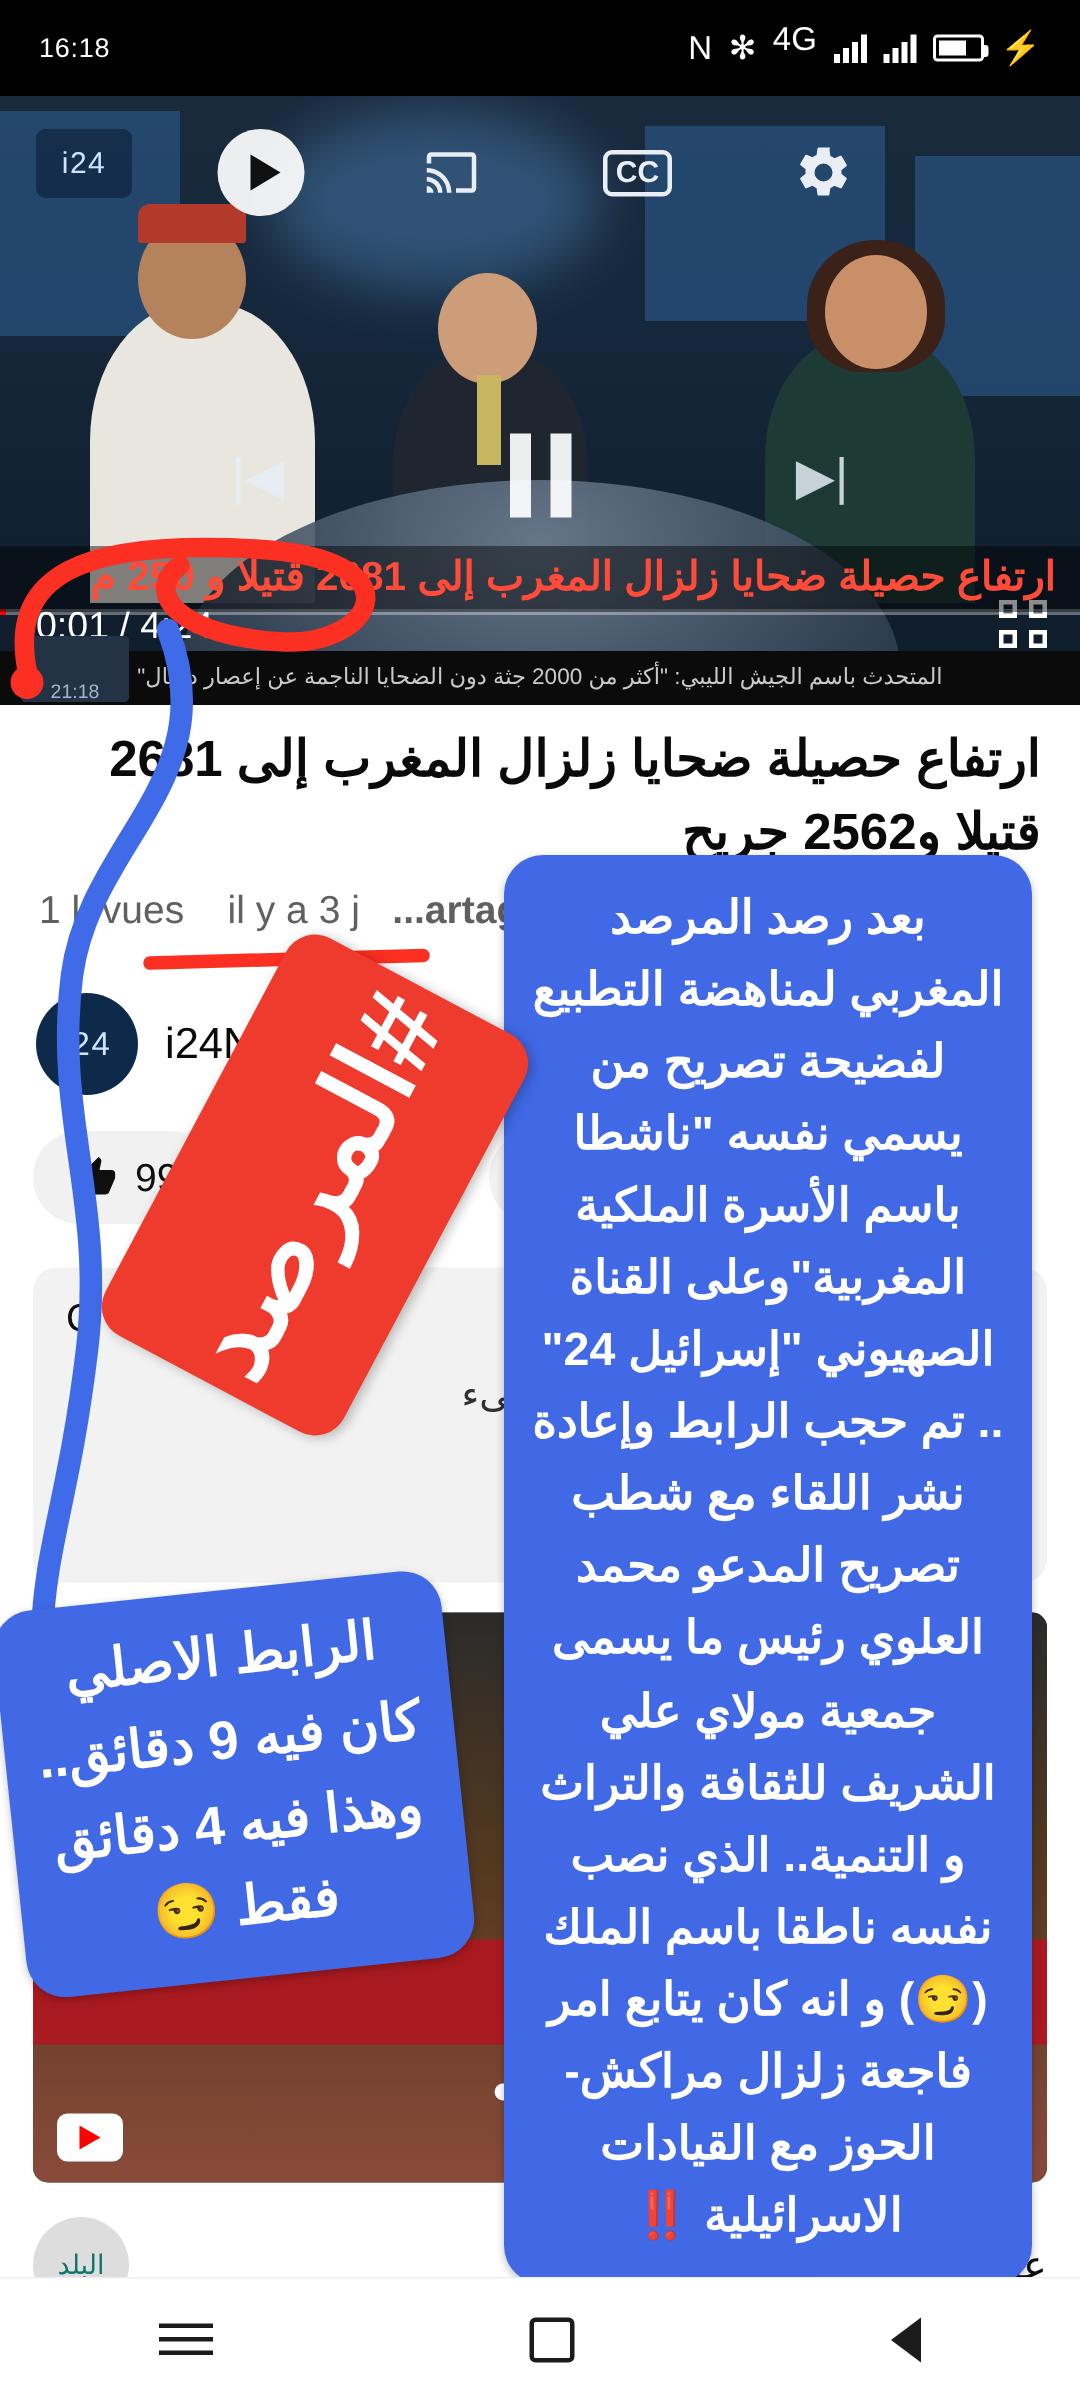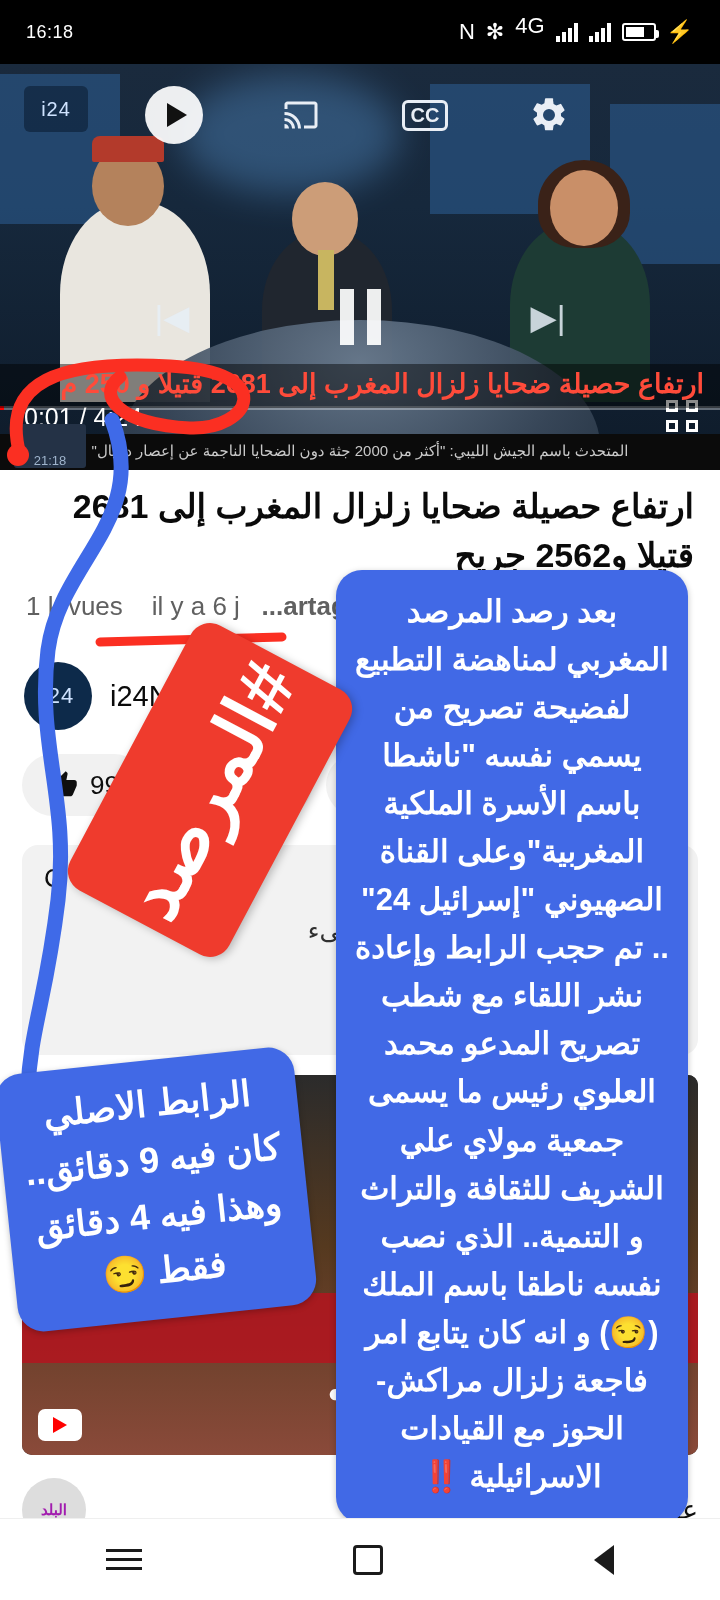--- a/index.html
+++ b/index.html
@@ -120,21 +120,21 @@
   .next-card .strip{ position:absolute; inset:0; background: linear-gradient(180deg,#2b2b2b 0%, #55391f 45%, #8a4a3a 100%);}
   .next-card .banner{ position:absolute; left:0; bottom:92px; width:100%; height:70px; background:rgba(180,20,30,.85);
     color:#fff; direction:rtl; text-align:right; font-size:36px; font-weight:bold; padding:10px 28px;}
   .next-card .dots{ position:absolute; left:0; bottom:46px; width:100%; text-align:center; color:#fff; font-size:26px; letter-spacing:6px;}
   .next-card .ytbadge{ position:absolute; left:16px; bottom:14px; width:44px; height:32px; background:#fff; border-radius:7px;
     display:flex; align-items:center; justify-content:center;}
   .next-card .ytbadge i{ width:0;height:0;border-left:14px solid #ff0000;border-top:8px solid transparent;border-bottom:8px solid transparent;}
 
   .bottom-item{ position:absolute; top:1470px; left:0; width:720px; height:80px; display:flex; align-items:center; gap:18px; padding:0 22px;}
   .bottom-item .thumb{ width:64px; height:64px; border-radius:50%; background:#ddd; overflow:hidden;
-    display:flex; align-items:center; justify-content:center; color:#a21caf; font-size:15px; font-weight:bold;}
+    display:flex; align-items:center; justify-content:center; color:#0f766e; font-size:18px; font-weight:normal;}
   .bottom-item .txt{ direction:rtl; text-align:right; font-size:27px; color:#0f0f0f; flex:1;}
 
   
   .navbar{ position:absolute; bottom:0; left:0; width:720px; height:82px; background:#fff;
     display:flex; align-items:center; justify-content:space-around; border-top:1px solid #efefef;}
   .nav-square{ width:30px; height:30px; border:3px solid #1b1b1b; border-radius:4px;}
   .nav-back{ width:0;height:0;border-right:20px solid #1b1b1b;border-top:15px solid transparent;border-bottom:15px solid transparent;}
   .nav-menu i{ display:block; width:36px; height:3px; background:#1b1b1b; margin:6px 0;}
 
   
@@ -256,21 +256,21 @@
     </div>
     <div class="ticker2">المتحدث باسم الجيش الليبي: "أكثر من 2000 جثة دون الضحايا الناجمة عن إعصار دانيال"</div>
     <div class="thumb-left">21:18</div>
   </div>
 
   <div class="info">
     <div class="vid-title">ارتفاع حصيلة ضحايا زلزال المغرب إلى 2681 قتيلا و2562 جريح</div>
     <div class="vid-meta">
       <span>1 k vues</span>
       &nbsp;&nbsp;
-      <span>il y a 6 j</span>
+      <span>il y a 3 j</span>
       &nbsp;
       <span class="plus">...artag</span>
     </div>
   </div>
 
   <div class="channel-row">
     <div class="avatar">i24</div>
     <div class="ch-name">i24NEWS Arabic</div>
     <div class="ch-subs">3</div>
   </div>

